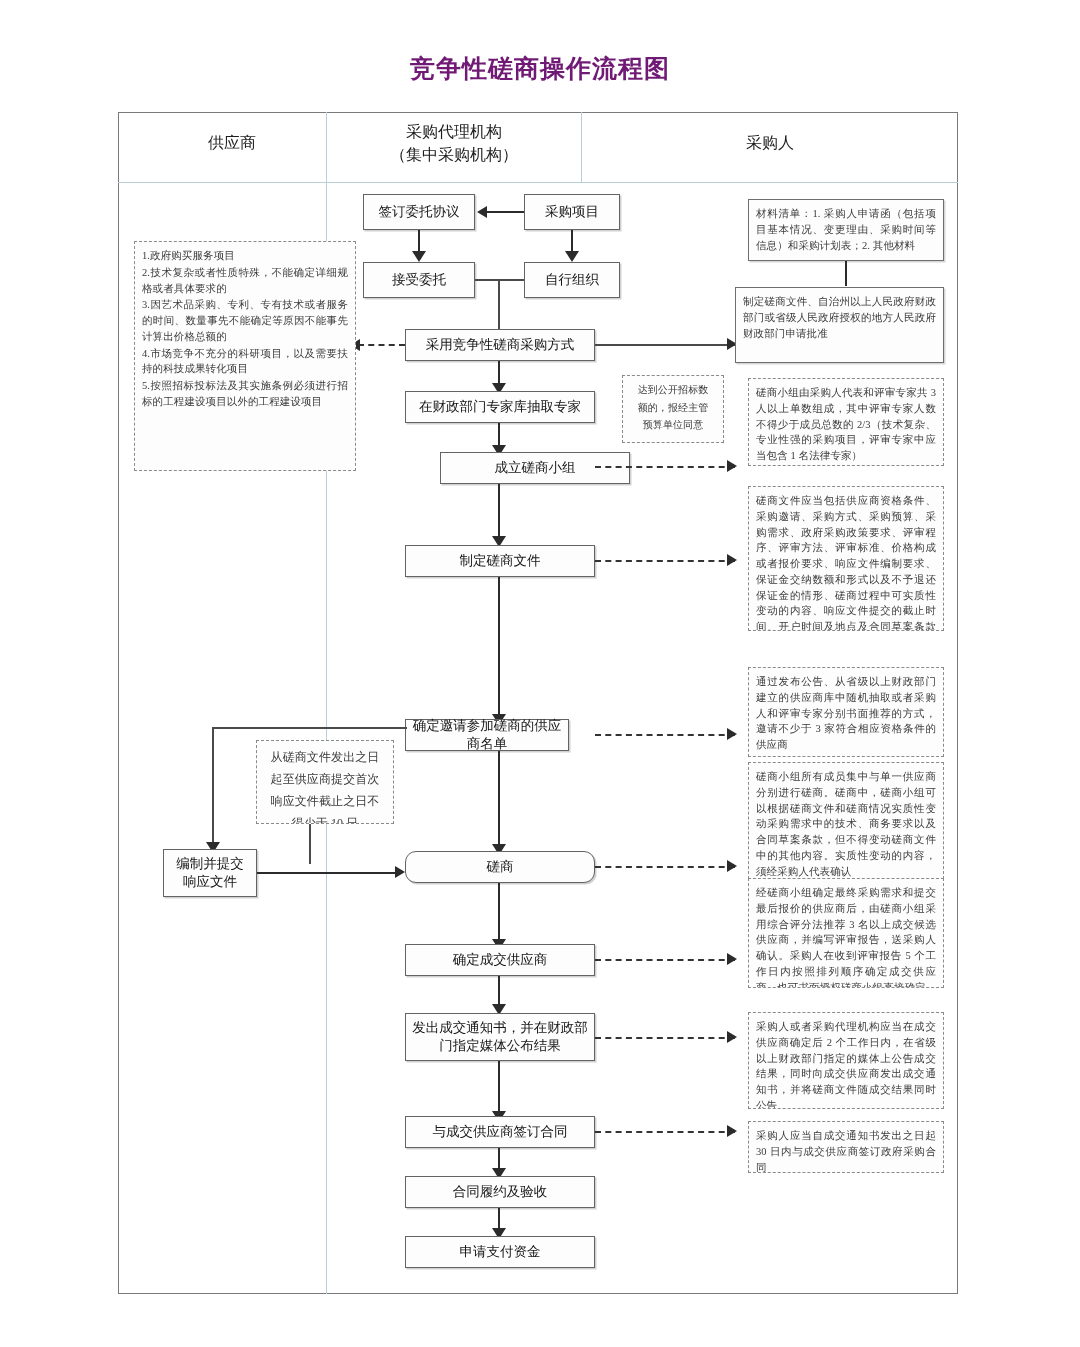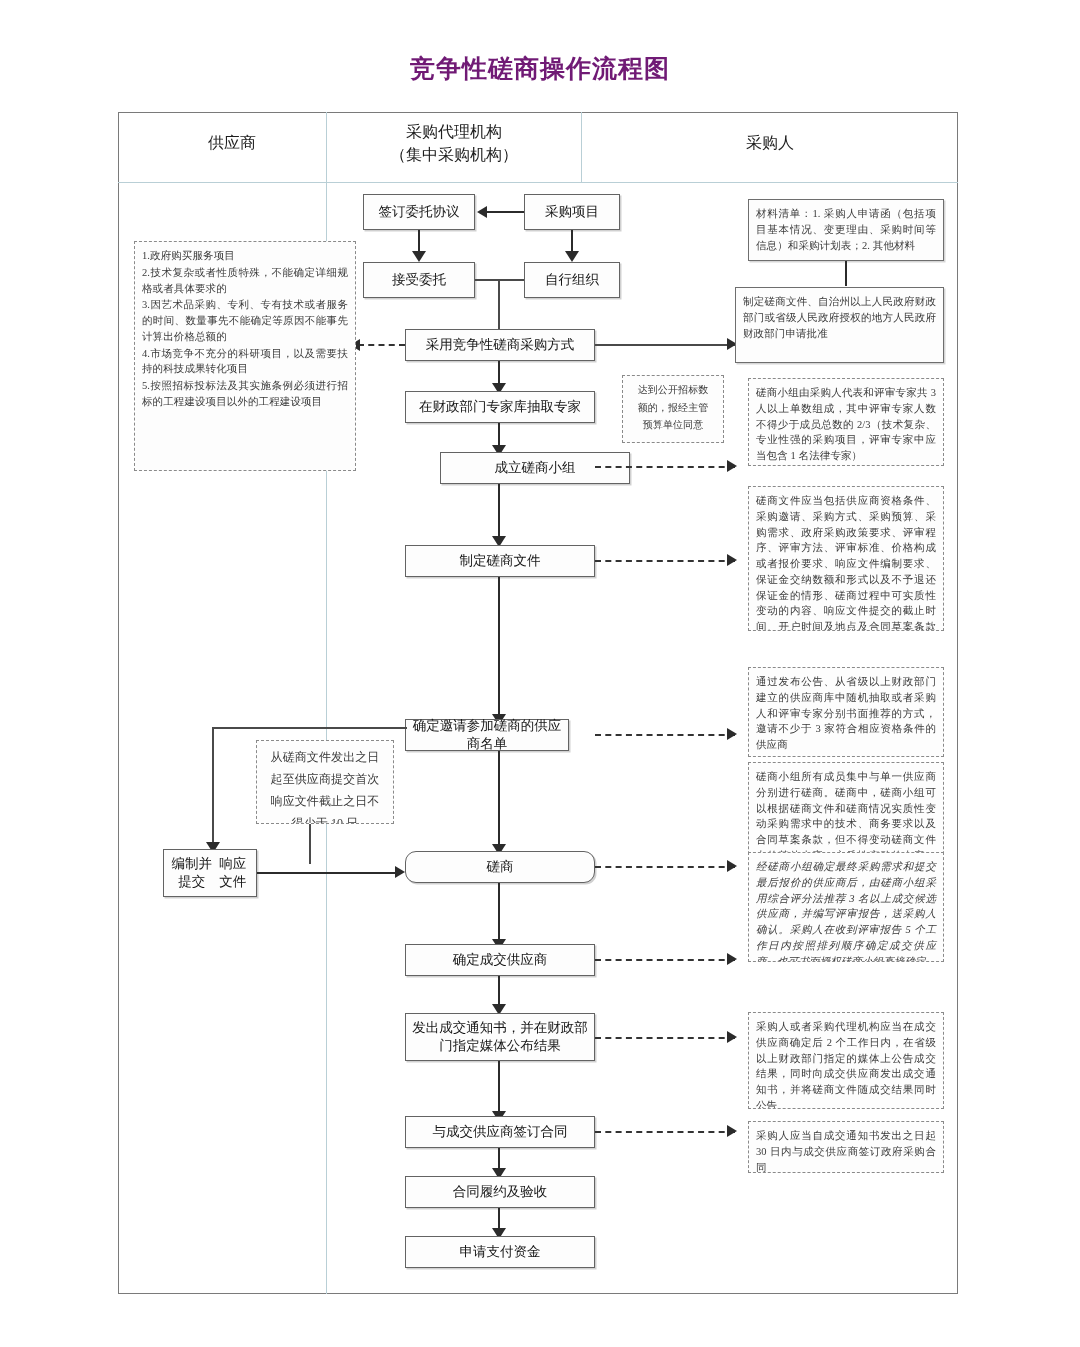--- a/index.html
+++ b/index.html
@@ -191,21 +191,21 @@
   <div class="arr-down" style="left:206px;top:842px;"></div>
 
   <div class="note center" style="left:256px;top:740px;width:138px;height:84px;font-size:12px;line-height:1.75;">
     <p>从磋商文件发出之日</p>
     <p>起至供应商提交首次</p>
     <p>响应文件截止之日不</p>
     <p>得少于 10 日</p>
   </div>
   <div class="vline thin" style="left:309px;top:824px;height:40px;"></div>
 
-  <div class="box" style="left:163px;top:849px;width:94px;height:48px;flex-direction:row;">
+  <div class="box" style="left:163px;top:849px;width:94px;height:48px;flex-direction:column;">
     <div>编制并提交</div>
     <div>响应文件</div>
   </div>
 
   <div class="hline" style="left:257px;top:872px;width:140px;"></div>
   <div class="arr-right" style="left:395px;top:866px;"></div>
 
   <div class="vline" style="left:498px;top:751px;height:95px;"></div>
   <div class="arr-down" style="left:492px;top:844px;"></div>
 
@@ -217,21 +217,21 @@
   <div class="note" style="left:748px;top:762px;width:196px;height:122px;">磋商小组所有成员集中与单一供应商分别进行磋商。磋商中，磋商小组可以根据磋商文件和磋商情况实质性变动采购需求中的技术、商务要求以及合同草案条款，但不得变动磋商文件中的其他内容。实质性变动的内容，须经采购人代表确认</div>
 
   <div class="vline" style="left:498px;top:883px;height:58px;"></div>
   <div class="arr-down" style="left:492px;top:939px;"></div>
 
   <div class="box" style="left:405px;top:944px;width:190px;height:32px;">确定成交供应商</div>
 
   <div class="dash-h" style="left:595px;top:959px;width:140px;"></div>
   <div class="arr-right" style="left:727px;top:953px;"></div>
 
-  <div class="note" style="left:748px;top:852px;width:196px;height:110px;font-style:italic;">经磋商小组确定最终采购需求和提交最后报价的供应商后，由磋商小组采用综合评分法推荐 3 名以上成交候选供应商，并编写评审报告，送采购人确认。采购人在收到评审报告 5 个工作日内按照排列顺序确定成交供应商，也可书面授权磋商小组直接确定</div>
+  <div class="note" style="left:748px;top:878px;width:196px;height:110px;">经磋商小组确定最终采购需求和提交最后报价的供应商后，由磋商小组采用综合评分法推荐 3 名以上成交候选供应商，并编写评审报告，送采购人确认。采购人在收到评审报告 5 个工作日内按照排列顺序确定成交供应商，也可书面授权磋商小组直接确定</div>
 
   <div class="vline" style="left:498px;top:976px;height:30px;"></div>
   <div class="arr-down" style="left:492px;top:1004px;"></div>
 
   <div class="box" style="left:405px;top:1013px;width:190px;height:48px;flex-direction:column;">
     <div>发出成交通知书，并在财政部</div>
     <div>门指定媒体公布结果</div>
   </div>
 
   <div class="dash-h" style="left:595px;top:1037px;width:140px;"></div>

